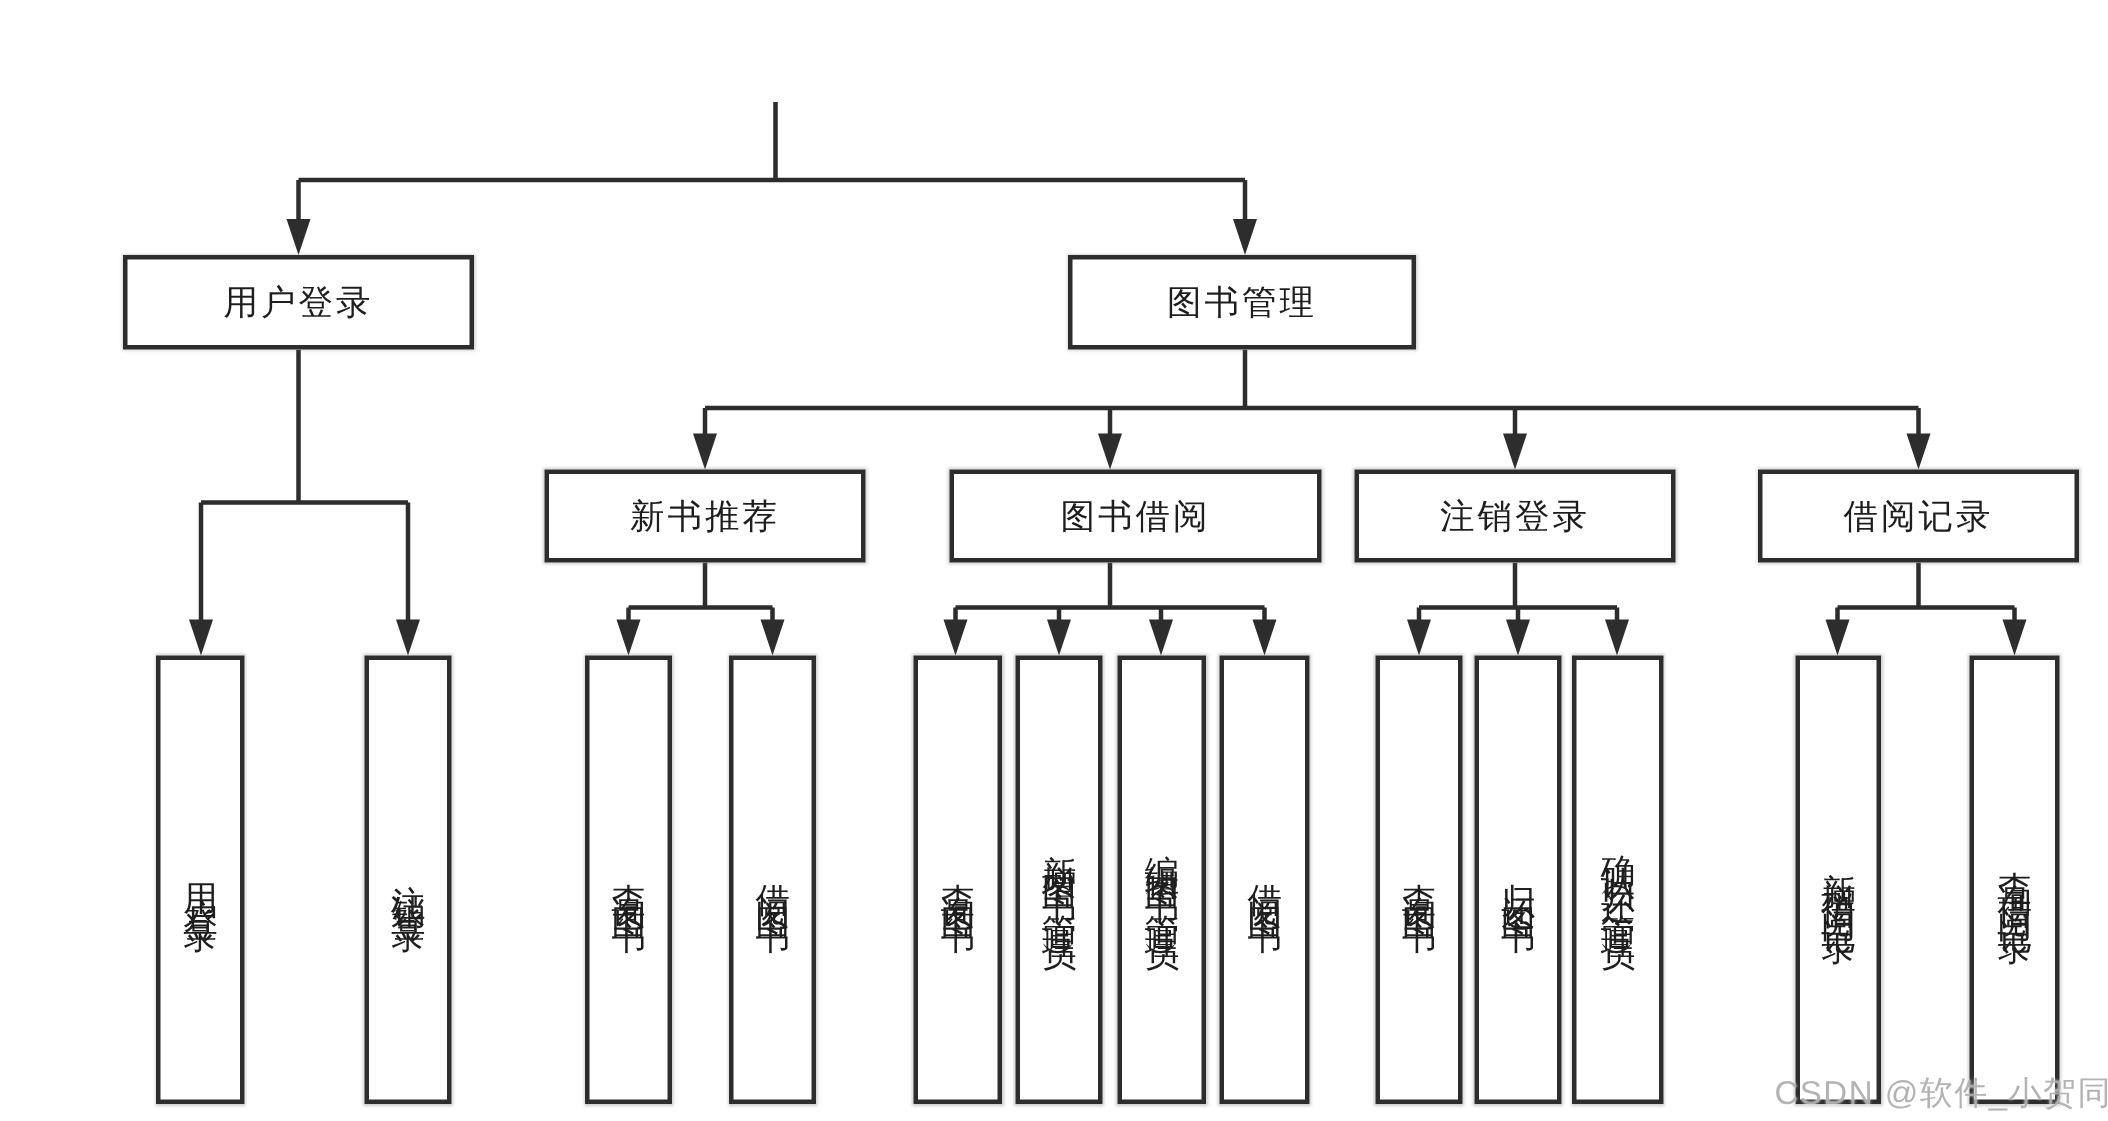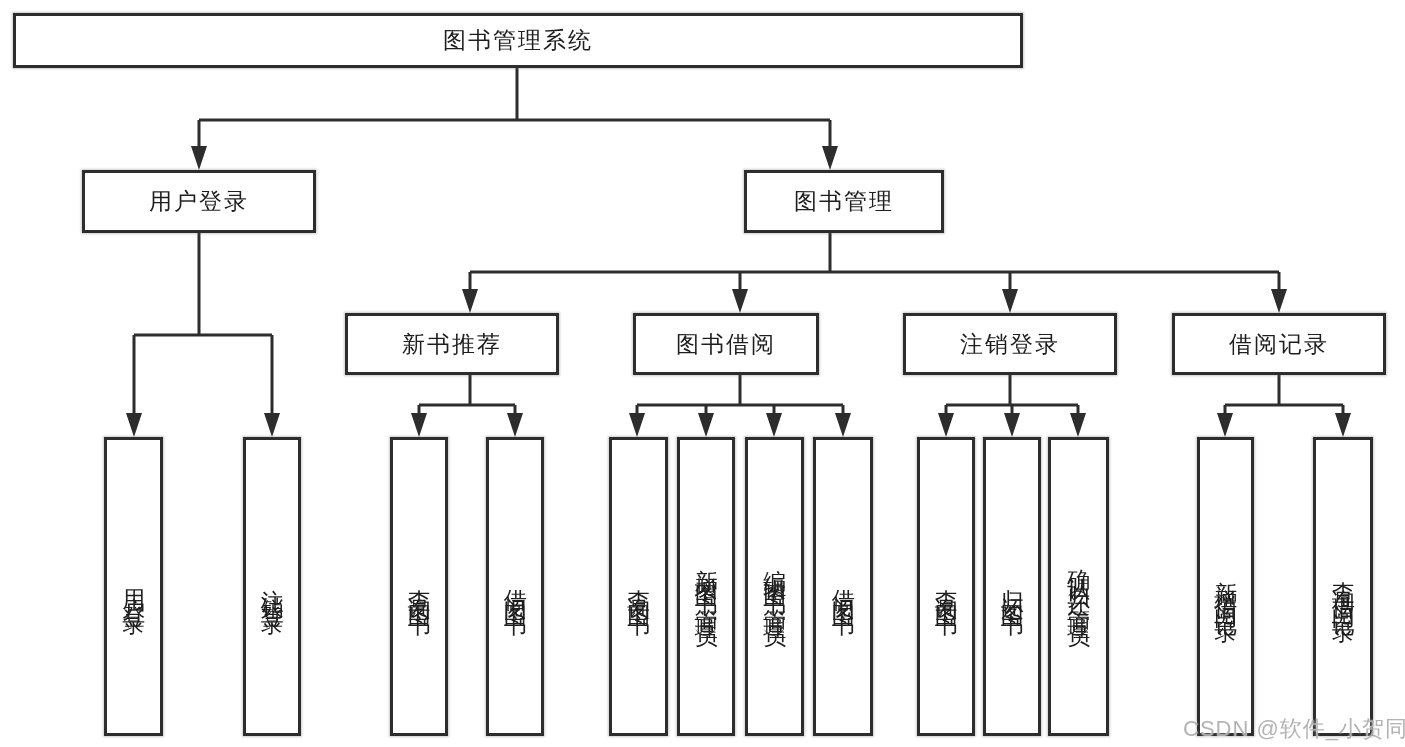--- a/index.html
+++ b/index.html
@@ -58,35 +58,32 @@
       <polygon points="766,413 782,413 774,437"></polygon>
       <polygon points="835,413 851,413 843,437"></polygon>
       <polygon points="938,413 954,413 946,437"></polygon>
       <polygon points="1004,413 1020,413 1012,437"></polygon>
       <polygon points="1070,413 1086,413 1078,437"></polygon>
       <polygon points="1217,413 1233,413 1225,437"></polygon>
       <polygon points="1335,413 1351,413 1343,437"></polygon>
     </g>
   </svg>
 
-  <div class="node h" style="left:13px;top:13px;width:1010px;height:55px">
-    <span class="lbl">图书管理系统</span>
-  </div>
 
   <div class="node h" style="left:82px;top:170px;width:234px;height:63px">
     <span class="lbl">用户登录</span>
   </div>
-  <div class="node h" style="left:744px;top:170px;width:200px;height:63px">
+  <div class="node h" style="left:712px;top:170px;width:232px;height:63px">
     <span class="lbl">图书管理</span>
   </div>
 
-  <div class="node h" style="left:345px;top:313px;width:214px;height:62px">
+  <div class="node h" style="left:363px;top:313px;width:214px;height:62px">
     <span class="lbl">新书推荐</span>
   </div>
-  <div class="node h" style="left:633px;top:313px;width:186px;height:62px">
+  <div class="node h" style="left:633px;top:313px;width:248px;height:62px">
     <span class="lbl">图书借阅</span>
   </div>
   <div class="node h" style="left:903px;top:313px;width:214px;height:62px">
     <span class="lbl">注销登录</span>
   </div>
   <div class="node h" style="left:1172px;top:313px;width:214px;height:62px">
     <span class="lbl">借阅记录</span>
   </div>
 
   <div class="node v" style="left:104px;top:437px;width:59px;height:299px">

